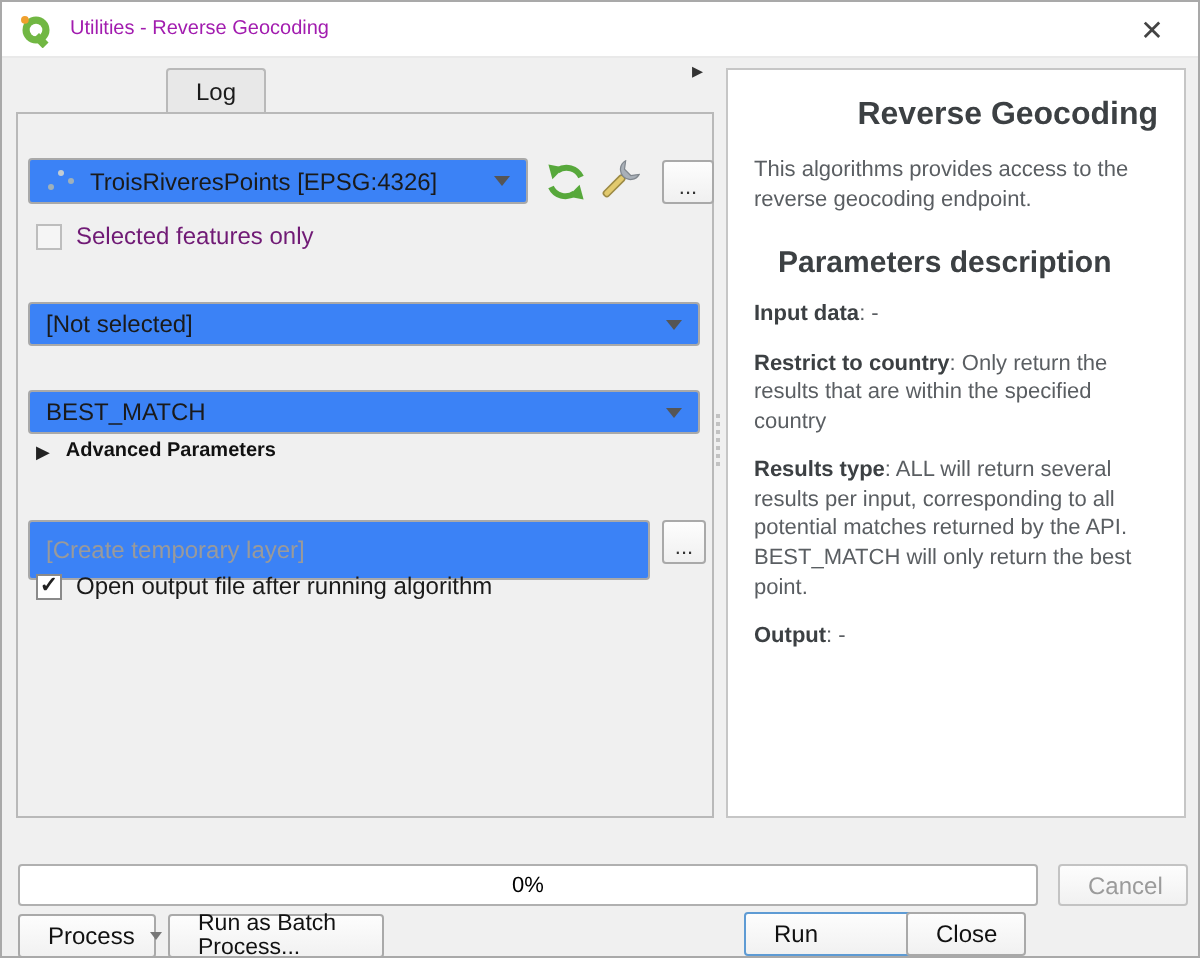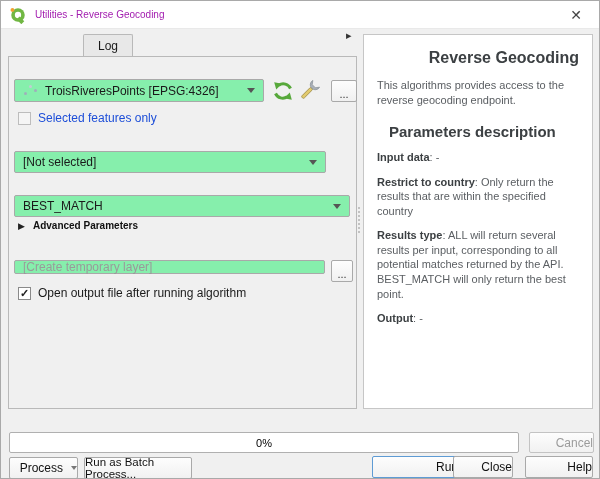--- a/index.html
+++ b/index.html
@@ -50,21 +50,21 @@
   .tab-frame {
     position: absolute; left: 7px; top: 55px; width: 349px; height: 353px;
     background: #f0f0f0;
     border: 1px solid #b9b9b9;
     z-index: 1;
   }
   
   .form-label { position: absolute; font-size: 12px; color: #111; }
   .combo, .lineedit {
     position: absolute; height: 23px;
-    background: #86efac;
+    background: #3b82f6;
     border: 1px solid #a9a9a9;
     border-radius: 2px;
     display: flex; align-items: center;
     padding: 0 8px;
     font-size: 12px;
     z-index: 2;
   }
   .combo .combo-arrow {
     margin-left: auto;
     width: 0; height: 0;
@@ -91,21 +91,21 @@
   .checkbox-row { position: absolute; display: flex; align-items: center; z-index: 2; }
   .checkbox {
     width: 13px; height: 13px; background: #fff;
     border: 1px solid #8a8a8a; margin-right: 7px;
     display: flex; align-items: center; justify-content: center;
     font-size: 11px; font-weight: bold; color: #222;
     line-height: 11px;
   }
   .checkbox.disabled { border-color: #bdbdbd; background: #f5f5f5; }
   .cb-label { font-size: 12px; }
-  .cb-label.disabled { color: #1d4ed8; }
+  .cb-label.disabled { color: #701a75; }
   .expander { position: absolute; display: flex; align-items: center; z-index: 2; }
   .expander .exp-arrow { font-size: 9px; color: #222; margin-right: 8px; }
   .expander .exp-label { font-weight: bold; font-size: 10px; color: #111; }
   .lineedit input {
     border: none; outline: none; width: 100%; font: inherit;
     background: transparent; color: #111;
   }
   .lineedit input::placeholder { color: #9a9a9a; }
   
   .collapse-arrow { position: absolute; left: 345px; top: 28px; font-size: 11px; color: #333; z-index: 4; }
@@ -132,23 +132,23 @@
   .progressbar {
     position: absolute; left: 8px; top: 431px; width: 510px; height: 21px;
     background: #fff; border: 1px solid #b0b0b0; border-radius: 2px;
     display: flex; align-items: center; justify-content: center;
     font-size: 11px; color: #000;
   }
   .btn {
     position: absolute; height: 22px;
     background: linear-gradient(#fdfdfd, #f1f1f1);
     border: 1px solid #a9a9a9; border-radius: 2px;
-    display: flex; align-items: center; justify-content: flex-end;
+    display: flex; align-items: center; justify-content: flex-start;
     font-size: 12px; color: #111;
-    padding: 0 0;
+    padding: 0 14px;
   }
   .btn.disabled { color: #9b9b9b; border-color: #c3c3c3; }
   .btn.default { border-color: #5e9bd4; }
   .btn .dd-arrow {
     margin-left: 8px;
     width: 0; height: 0;
     border-left: 3.5px solid transparent;
     border-right: 3.5px solid transparent;
     border-top: 4px solid #777;
   }
@@ -203,38 +203,38 @@
     </svg>
   </div>
   <div class="browse-btn" style="left:330px; top:79px; width:26px;">...</div>
 
   <div class="checkbox-row" style="left:17px; top:110px;">
     <span class="checkbox disabled"></span>
     <span class="cb-label disabled">Selected features only</span>
   </div>
 
   <div class="form-label" style="left:14px; top:134px;">Restrict to country [optional]</div>
-  <div class="combo" style="left:13px; top:150px; width:312px; height:22px;">
+  <div class="combo" style="left:13px; top:150px; width:336px; height:22px;">
     <span>[Not selected]</span>
     <span class="combo-arrow"></span>
   </div>
 
   <div class="form-label" style="left:14px; top:179px;">Results type</div>
   <div class="combo" style="left:13px; top:194px; width:336px; height:22px;">
     <span>BEST_MATCH</span>
     <span class="combo-arrow"></span>
   </div>
 
   <div class="expander" style="left:17px; top:219px;">
     <span class="exp-arrow">▶</span>
     <span class="exp-label">Advanced Parameters</span>
   </div>
 
   <div class="form-label" style="left:14px; top:243px;">Output</div>
-  <div class="lineedit" style="left:13px; top:259px; width:311px; height:14px;">
+  <div class="lineedit" style="left:13px; top:259px; width:311px; height:30px;">
     <input type="text" placeholder="[Create temporary layer]" style="">
   </div>
   <div class="browse-btn" style="left:330px; top:259px; width:22px;">...</div>
 
   <div class="checkbox-row" style="left:17px; top:285px;">
     <span class="checkbox">✓</span>
     <span class="cb-label">Open output file after running algorithm</span>
   </div>
 
   <div class="collapse-arrow">▸</div>
@@ -264,17 +264,14 @@
   </div>
   <div class="btn" style="left:83px; top:456px; width:108px; font-size:11.5px;">
     <span>Run as Batch Process...</span>
   </div>
   <div class="btn default" style="left:371px; top:455px; width:87px;">
     <span>Run</span>
   </div>
   <div class="btn" style="left:452px; top:455px; width:60px;">
     <span>Close</span>
   </div>
-  <div class="btn" style="left:524px; top:455px; width:68px;">
-    <span>Help</span>
-  </div>
 
 </div>
 
 </body></html>

